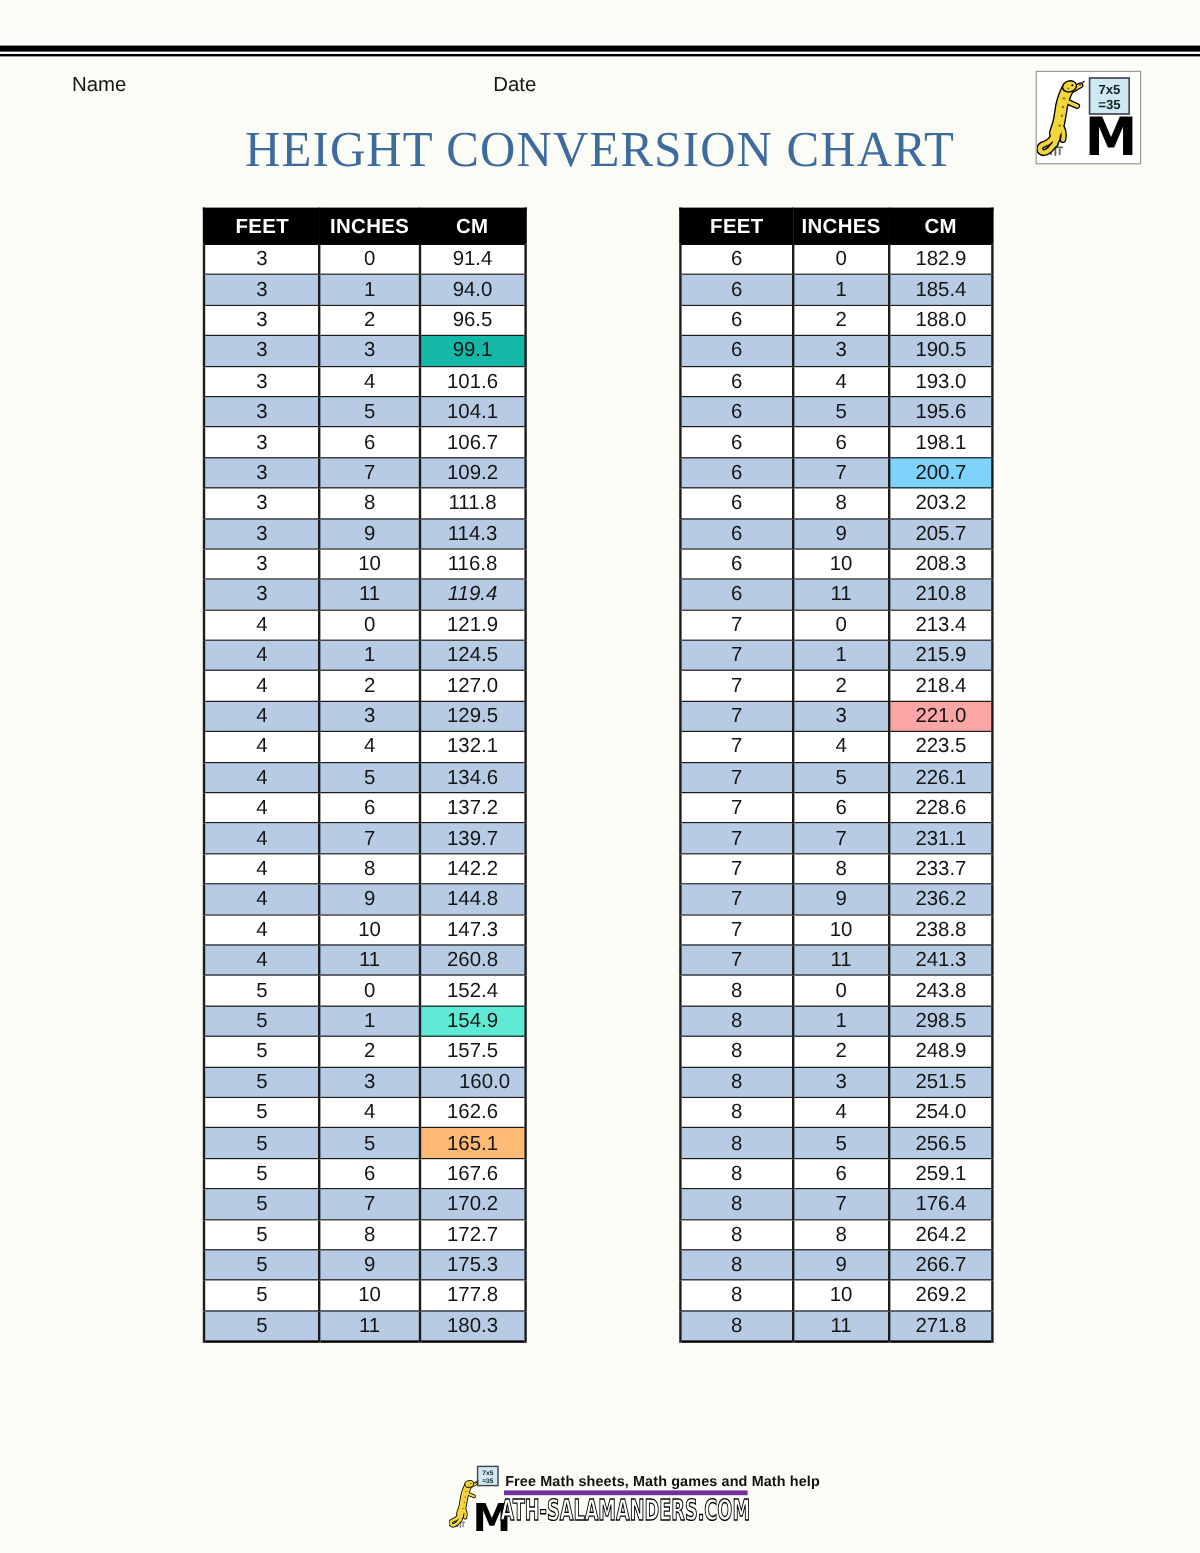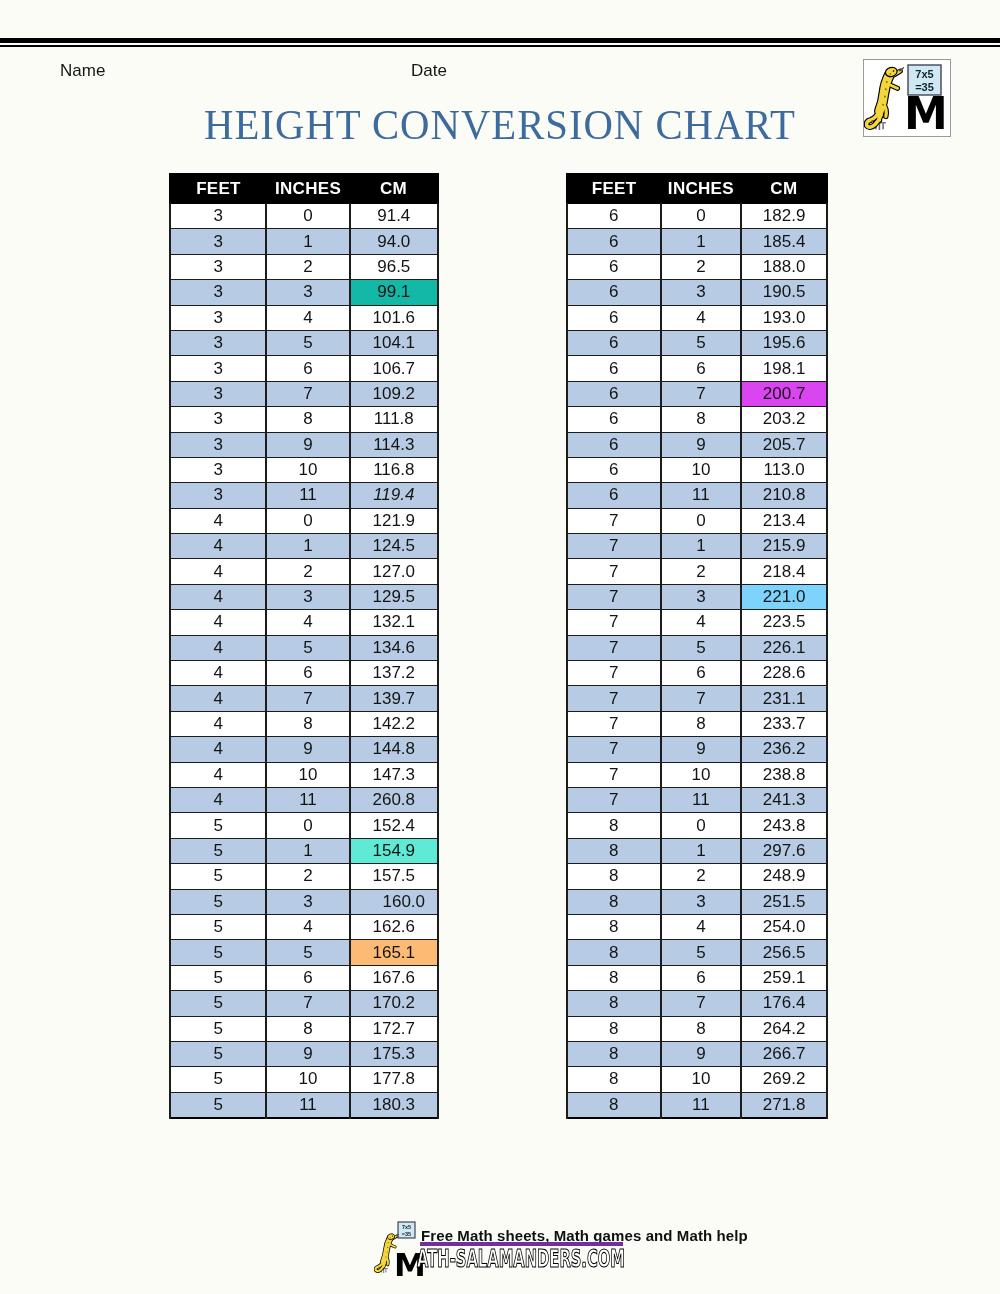--- a/index.html
+++ b/index.html
@@ -25,21 +25,21 @@
   #table-left{left:169px;width:270px;}
   #table-right{left:566px;width:262px;}
   .conv-table th{
     background:#000;color:#fff;font-size:17px;font-weight:bold;
     height:28px;padding:0;text-align:center;letter-spacing:0.3px;border:1px solid #000;
   }
   .conv-table td{
     height:24.4px;padding:0;text-align:center;font-size:17px;color:#141414;
     border:1px solid #1c1c1c;border-left-width:2px;border-right-width:2px;line-height:24px;
   }
-  .footer-tagline{left:421px;top:1227px;font-size:15px;font-weight:bold;color:#101010;letter-spacing:0.1px;}
+  .footer-tagline{left:421px;top:1227px;font-size:12px;font-weight:bold;color:#101010;letter-spacing:0.1px;}
   .footer-rule{left:420px;top:1242px;width:203px;height:3.5px;background:#7030a0;}
   .footer-graphic{left:374px;top:1220px;}
   .footer-wordmark{left:414px;top:1246px;}
 </style>
 </head>
 <body>
 
 <svg width="0" height="0" style="position:absolute" aria-hidden="true">
   <defs>
     <symbol id="sala" viewBox="0 0 44 76">
@@ -334,36 +334,36 @@
           <td style="background: rgb(183, 204, 228);">195.6</td>
         </tr>
         <tr>
           <td>6</td>
           <td>6</td>
           <td>198.1</td>
         </tr>
         <tr>
           <td style="background: rgb(183, 204, 228);">6</td>
           <td style="background: rgb(183, 204, 228);">7</td>
-          <td style="background: #d946ef;">200.7</td>
+          <td style="background: #7dd3fc;">200.7</td>
         </tr>
         <tr>
           <td>6</td>
           <td>8</td>
           <td>203.2</td>
         </tr>
         <tr>
           <td style="background: rgb(183, 204, 228);">6</td>
           <td style="background: rgb(183, 204, 228);">9</td>
           <td style="background: rgb(183, 204, 228);">205.7</td>
         </tr>
         <tr>
           <td>6</td>
           <td>10</td>
-          <td>113.0</td>
+          <td>208.3</td>
         </tr>
         <tr>
           <td style="background: rgb(183, 204, 228);">6</td>
           <td style="background: rgb(183, 204, 228);">11</td>
           <td style="background: rgb(183, 204, 228);">210.8</td>
         </tr>
         <tr>
           <td>7</td>
           <td>0</td>
           <td>213.4</td>
@@ -374,21 +374,21 @@
           <td style="background: rgb(183, 204, 228);">215.9</td>
         </tr>
         <tr>
           <td>7</td>
           <td>2</td>
           <td>218.4</td>
         </tr>
         <tr>
           <td style="background: rgb(183, 204, 228);">7</td>
           <td style="background: rgb(183, 204, 228);">3</td>
-          <td style="background: #7dd3fc;">221.0</td>
+          <td style="background: #fca5a5;">221.0</td>
         </tr>
         <tr>
           <td>7</td>
           <td>4</td>
           <td>223.5</td>
         </tr>
         <tr>
           <td style="background: rgb(183, 204, 228);">7</td>
           <td style="background: rgb(183, 204, 228);">5</td>
           <td style="background: rgb(183, 204, 228);">226.1</td>
@@ -424,21 +424,21 @@
           <td style="background: rgb(183, 204, 228);">241.3</td>
         </tr>
         <tr>
           <td>8</td>
           <td>0</td>
           <td>243.8</td>
         </tr>
         <tr>
           <td style="background: rgb(183, 204, 228);">8</td>
           <td style="background: rgb(183, 204, 228);">1</td>
-          <td style="background: rgb(183, 204, 228);">297.6</td>
+          <td style="background: rgb(183, 204, 228);">298.5</td>
         </tr>
         <tr>
           <td>8</td>
           <td>2</td>
           <td>248.9</td>
         </tr>
         <tr>
           <td style="background: rgb(183, 204, 228);">8</td>
           <td style="background: rgb(183, 204, 228);">3</td>
           <td style="background: rgb(183, 204, 228);">251.5</td>

